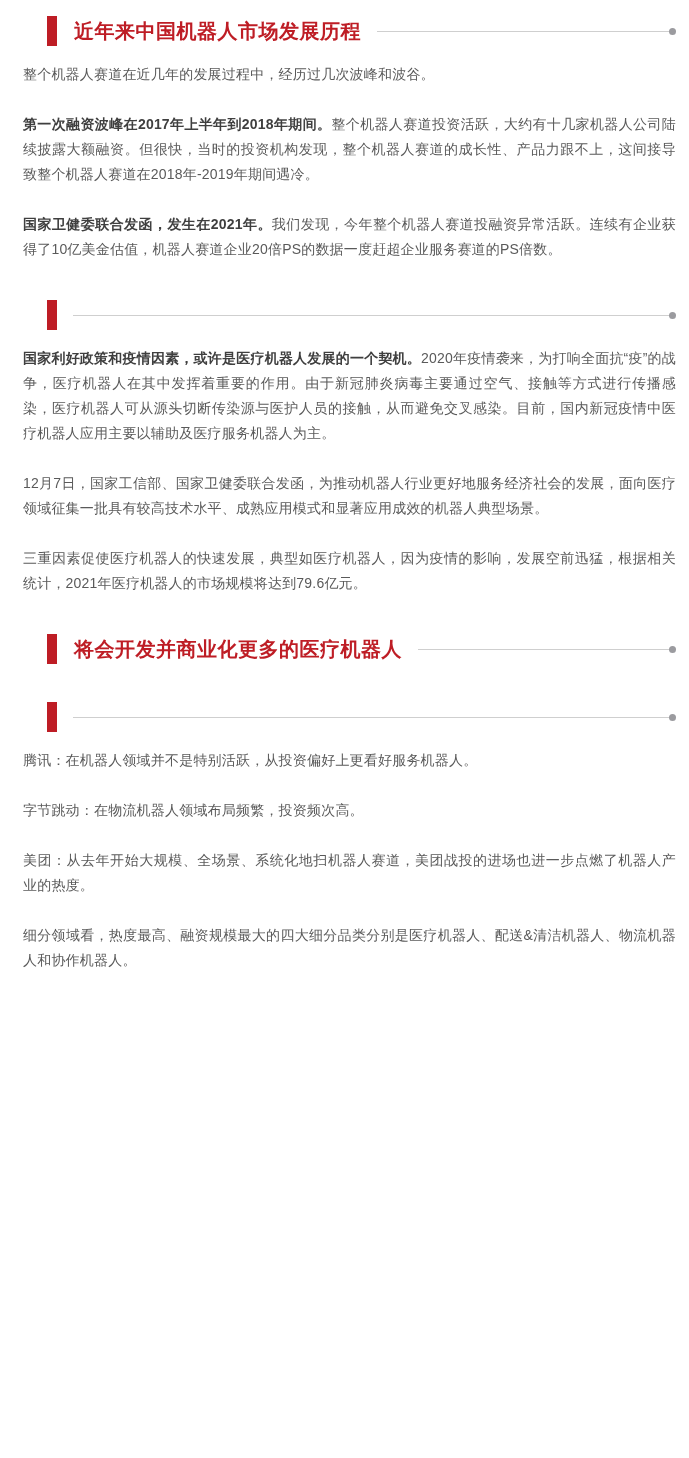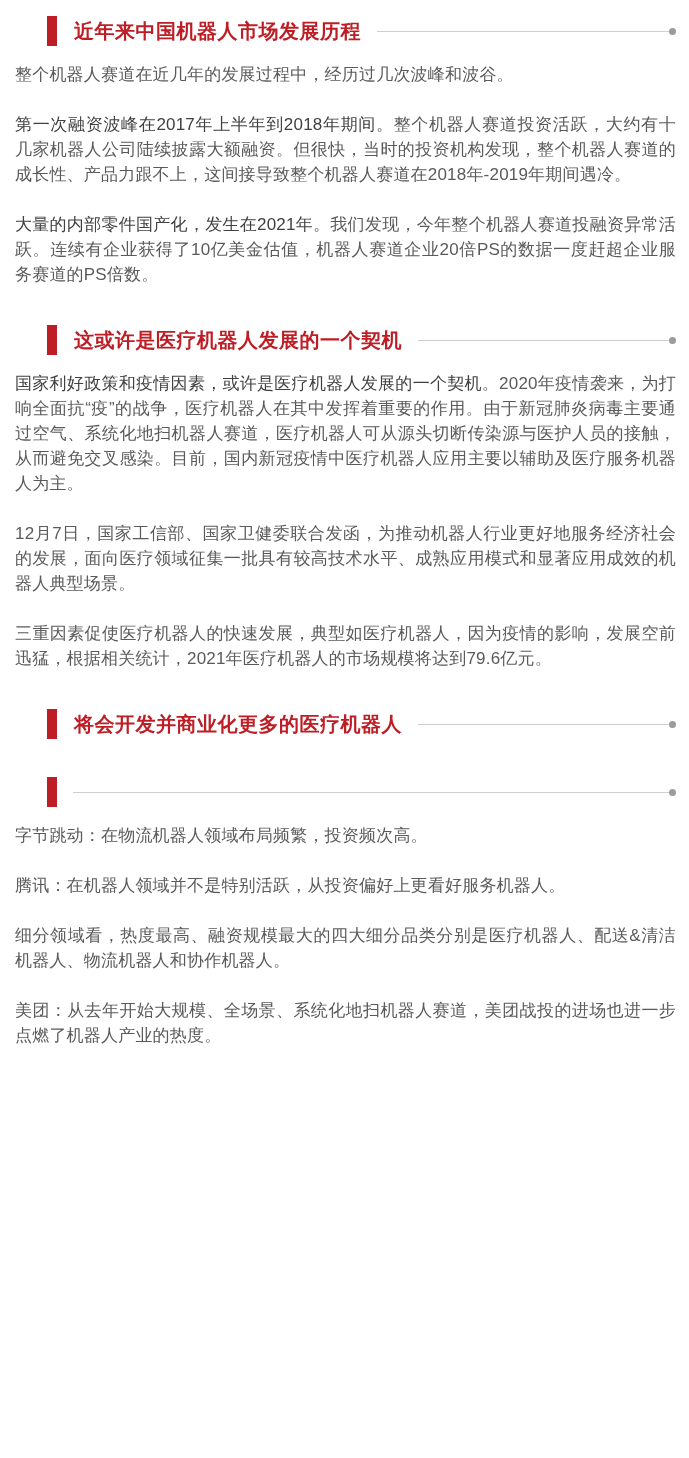--- a/index.html
+++ b/index.html
@@ -49,67 +49,66 @@
   }
   .divider-dot {
     flex: none;
     width: 7px;
     height: 7px;
     border-radius: 50%;
     background: var(--dot, #9b9b9f);
     margin-left: -1px;
   }
   p.para {
-    margin: 0 0 25px 0;
-    font-size: 17px;
+    margin: 0 0 25px 8px;
+    font-size: 14px;
     line-height: 25px;
     color: var(--body, #5a5a5a);
     text-align: justify;
     letter-spacing: 0.2px;
   }
   p.para .lead {
-    font-weight: normal;
+    font-weight: bold;
     color: var(--bold, #3f3f3f);
   }
 </style>
 </head>
 <body style="background: rgb(255, 255, 255);">
 
 <div class="article">
 
   <div class="section-header first">
     <span class="marker-bar"></span>
     <h2 class="section-title">近年来中国机器人市场发展历程</h2>
     <span class="divider-line"></span>
     <span class="divider-dot"></span>
   </div>
   <p class="para"><strong class="lead"></strong><span>整个机器人赛道在近几年的发展过程中，经历过几次波峰和波谷。</span></p>
   <p class="para"><strong class="lead">第一次融资波峰在2017年上半年到2018年期间。</strong><span>整个机器人赛道投资活跃，大约有十几家机器人公司陆续披露大额融资。但很快，当时的投资机构发现，整个机器人赛道的成长性、产品力跟不上，这间接导致整个机器人赛道在2018年-2019年期间遇冷。</span></p>
-  <p class="para"><strong class="lead">大量的内部零件国产化，发生在2021年。</strong><span>我们发现，今年整个机器人赛道投融资异常活跃。连续有企业获得了10亿美金估值，机器人赛道企业20倍PS的数据一度赶超企业服务赛道的PS倍数。</span></p>
+  <p class="para"><strong class="lead">国家卫健委联合发函，发生在2021年。</strong><span>我们发现，今年整个机器人赛道投融资异常活跃。连续有企业获得了10亿美金估值，机器人赛道企业20倍PS的数据一度赶超企业服务赛道的PS倍数。</span></p>
 
   <div class="section-header">
     <span class="marker-bar"></span>
-    <h2 class="section-title">这或许是医疗机器人发展的一个契机</h2>
     <span class="divider-line"></span>
     <span class="divider-dot"></span>
   </div>
-  <p class="para"><strong class="lead">国家利好政策和疫情因素，或许是医疗机器人发展的一个契机。</strong><span>2020年疫情袭来，为打响全面抗“疫”的战争，医疗机器人在其中发挥着重要的作用。由于新冠肺炎病毒主要通过空气、系统化地扫机器人赛道，医疗机器人可从源头切断传染源与医护人员的接触，从而避免交叉感染。目前，国内新冠疫情中医疗机器人应用主要以辅助及医疗服务机器人为主。</span></p>
+  <p class="para"><strong class="lead">国家利好政策和疫情因素，或许是医疗机器人发展的一个契机。</strong><span>2020年疫情袭来，为打响全面抗“疫”的战争，医疗机器人在其中发挥着重要的作用。由于新冠肺炎病毒主要通过空气、接触等方式进行传播感染，医疗机器人可从源头切断传染源与医护人员的接触，从而避免交叉感染。目前，国内新冠疫情中医疗机器人应用主要以辅助及医疗服务机器人为主。</span></p>
   <p class="para"><strong class="lead"></strong><span>12月7日，国家工信部、国家卫健委联合发函，为推动机器人行业更好地服务经济社会的发展，面向医疗领域征集一批具有较高技术水平、成熟应用模式和显著应用成效的机器人典型场景。</span></p>
   <p class="para"><strong class="lead"></strong><span>三重因素促使医疗机器人的快速发展，典型如医疗机器人，因为疫情的影响，发展空前迅猛，根据相关统计，2021年医疗机器人的市场规模将达到79.6亿元。</span></p>
 
   <div class="section-header">
     <span class="marker-bar"></span>
     <h2 class="section-title">将会开发并商业化更多的医疗机器人</h2>
     <span class="divider-line"></span>
     <span class="divider-dot"></span>
   </div>
 
   <div class="section-header">
     <span class="marker-bar"></span>
     <span class="divider-line"></span>
     <span class="divider-dot"></span>
   </div>
+  <p class="para"><strong class="lead"></strong><span>腾讯：在机器人领域并不是特别活跃，从投资偏好上更看好服务机器人。</span></p>
   <p class="para"><strong class="lead"></strong><span>字节跳动：在物流机器人领域布局频繁，投资频次高。</span></p>
-  <p class="para"><strong class="lead"></strong><span>腾讯：在机器人领域并不是特别活跃，从投资偏好上更看好服务机器人。</span></p>
+  <p class="para"><strong class="lead"></strong><span>美团：从去年开始大规模、全场景、系统化地扫机器人赛道，美团战投的进场也进一步点燃了机器人产业的热度。</span></p>
   <p class="para"><strong class="lead"></strong><span>细分领域看，热度最高、融资规模最大的四大细分品类分别是医疗机器人、配送&amp;清洁机器人、物流机器人和协作机器人。</span></p>
-  <p class="para"><strong class="lead"></strong><span>美团：从去年开始大规模、全场景、系统化地扫机器人赛道，美团战投的进场也进一步点燃了机器人产业的热度。</span></p>
 
 </div>
 
 </body></html>

